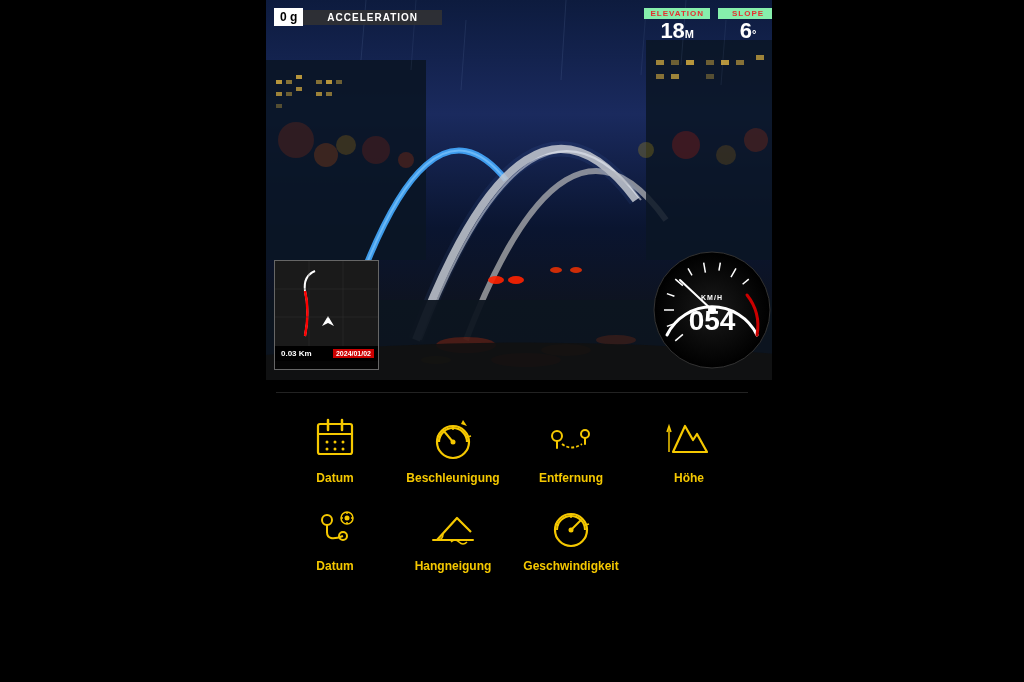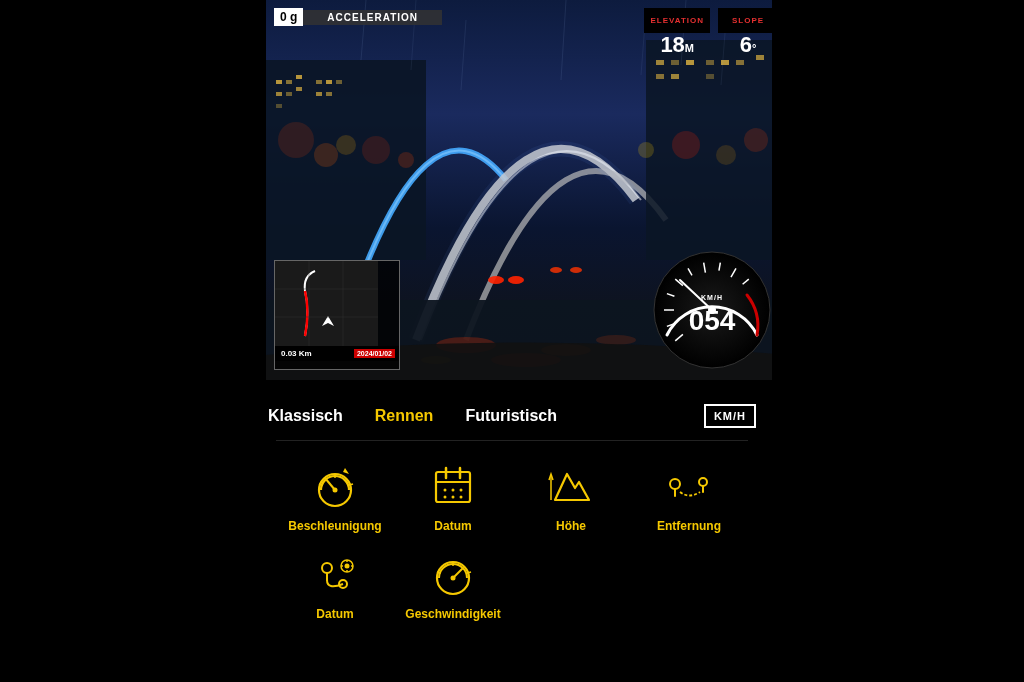--- a/index.html
+++ b/index.html
@@ -91,22 +91,22 @@
     .hud-stat-box {
       text-align: center;
       min-width: 60px;
     }
 
     .hud-stat-label {
       font-size: 8px;
       font-weight: bold;
       letter-spacing: 1px;
       color: #e53030;
-      background: #000000;
-      padding: 8px 6px;
+      background: #86efac;
+      padding: 1px 6px;
       display: block;
       text-align: center;
     }
 
     .hud-stat-value {
       color: #fff;
       font-size: 22px;
       font-weight: 900;
       display: block;
       line-height: 1.1;
@@ -127,21 +127,21 @@
       width: 120px;
       height: 120px;
       text-align: center;
     }
 
     
     .mini-map {
       position: absolute;
       bottom: 10px;
       left: 8px;
-      width: 126px;
+      width: 105px;
       height: 110px;
       background: rgba(0,0,0,0.75);
       border: 1.5px solid #666;
     }
 
     .mini-map-canvas {
       width: 100%;
       height: 85px;
       position: relative;
       overflow: hidden;
@@ -425,93 +425,87 @@
 
         <line x1="60" y1="60" x2="28" y2="30" stroke="#fff" stroke-width="2" stroke-linecap="round"></line>
         <circle cx="60" cy="60" r="4" fill="#fff"></circle>
       </svg>
     </div>
 
   </div>
 
   <div class="bottom-panel">
 
-    <div class="style-selector">
-      <span class="style-option">Klassisch</span>
-      <span class="style-option active">Rennen</span>
-      <span class="style-option">Futuristisch</span>
-      <span class="kmh-badge">KM/H</span>
-    </div>
 
     <div class="divider"></div>
 
     <div class="icons-grid">
+
+      <div class="icon-item">
+        <div class="icon-glyph">
+          <svg width="42" height="44" viewBox="0 0 42 44" fill="none" xmlns="http://www.w3.org/2000/svg">
+            <rect x="4" y="8" width="34" height="30" rx="2" stroke="#f5c800" stroke-width="2.2" fill="none"></rect>
+            <line x1="4" y1="18" x2="38" y2="18" stroke="#f5c800" stroke-width="2"></line>
+            <line x1="14" y1="4" x2="14" y2="14" stroke="#f5c800" stroke-width="2.5" stroke-linecap="round"></line>
+            <line x1="28" y1="4" x2="28" y2="14" stroke="#f5c800" stroke-width="2.5" stroke-linecap="round"></line>
+
+            <circle cx="13" cy="26" r="1.5" fill="#f5c800"></circle>
+            <circle cx="21" cy="26" r="1.5" fill="#f5c800"></circle>
+            <circle cx="29" cy="26" r="1.5" fill="#f5c800"></circle>
+            <circle cx="13" cy="33" r="1.5" fill="#f5c800"></circle>
+            <circle cx="21" cy="33" r="1.5" fill="#f5c800"></circle>
+            <circle cx="29" cy="33" r="1.5" fill="#f5c800"></circle>
+          </svg>
+        </div>
+        <span class="icon-label">Datum</span>
+      </div>
 
       <div class="icon-item">
         <div class="icon-glyph">
           <svg width="48" height="44" viewBox="0 0 48 44" fill="none" xmlns="http://www.w3.org/2000/svg">
             <circle cx="24" cy="26" r="16" stroke="#f5c800" stroke-width="2.2" fill="none"></circle>
             <path d="M 10 26 A 14 14 0 0 1 38 26" stroke="#f5c800" stroke-width="2.2" fill="none"></path>
             <line x1="24" y1="26" x2="14" y2="14" stroke="#f5c800" stroke-width="2" stroke-linecap="round"></line>
             <circle cx="24" cy="26" r="2.5" fill="#f5c800"></circle>
             <path d="M 32 8 L 38 10 L 34 4 Z" fill="#f5c800"></path>
             <line x1="24" y1="10" x2="24" y2="14" stroke="#f5c800" stroke-width="1.5"></line>
             <line x1="8" y1="20" x2="12" y2="21" stroke="#f5c800" stroke-width="1.5"></line>
             <line x1="38" y1="21" x2="42" y2="20" stroke="#f5c800" stroke-width="1.5"></line>
           </svg>
         </div>
         <span class="icon-label">Beschleunigung</span>
       </div>
 
       <div class="icon-item">
         <div class="icon-glyph">
-          <svg width="42" height="44" viewBox="0 0 42 44" fill="none" xmlns="http://www.w3.org/2000/svg">
-            <rect x="4" y="8" width="34" height="30" rx="2" stroke="#f5c800" stroke-width="2.2" fill="none"></rect>
-            <line x1="4" y1="18" x2="38" y2="18" stroke="#f5c800" stroke-width="2"></line>
-            <line x1="14" y1="4" x2="14" y2="14" stroke="#f5c800" stroke-width="2.5" stroke-linecap="round"></line>
-            <line x1="28" y1="4" x2="28" y2="14" stroke="#f5c800" stroke-width="2.5" stroke-linecap="round"></line>
-
-            <circle cx="13" cy="26" r="1.5" fill="#f5c800"></circle>
-            <circle cx="21" cy="26" r="1.5" fill="#f5c800"></circle>
-            <circle cx="29" cy="26" r="1.5" fill="#f5c800"></circle>
-            <circle cx="13" cy="33" r="1.5" fill="#f5c800"></circle>
-            <circle cx="21" cy="33" r="1.5" fill="#f5c800"></circle>
-            <circle cx="29" cy="33" r="1.5" fill="#f5c800"></circle>
-          </svg>
-        </div>
-        <span class="icon-label">Datum</span>
+          <svg width="48" height="44" viewBox="0 0 48 44" fill="none" xmlns="http://www.w3.org/2000/svg">
+
+            <circle cx="10" cy="20" r="5" stroke="#f5c800" stroke-width="2" fill="none"></circle>
+            <line x1="10" y1="25" x2="10" y2="32" stroke="#f5c800" stroke-width="2" stroke-linecap="round"></line>
+
+            <circle cx="38" cy="18" r="4" stroke="#f5c800" stroke-width="2" fill="none"></circle>
+            <line x1="38" y1="22" x2="38" y2="28" stroke="#f5c800" stroke-width="2" stroke-linecap="round"></line>
+
+            <path d="M 15 28 Q 24 35 35 28" stroke="#f5c800" stroke-width="1.8" fill="none" stroke-dasharray="3 2"></path>
+          </svg>
+        </div>
+        <span class="icon-label">Entfernung</span>
       </div>
 
       <div class="icon-item">
         <div class="icon-glyph">
           <svg width="48" height="44" viewBox="0 0 48 44" fill="none" xmlns="http://www.w3.org/2000/svg">
 
             <path d="M 8 36 L 20 10 L 28 24 L 32 18 L 42 36 Z" stroke="#f5c800" stroke-width="2.2" fill="none" stroke-linejoin="round"></path>
 
             <line x1="4" y1="36" x2="4" y2="12" stroke="#f5c800" stroke-width="1.5"></line>
             <polyline points="2,16 4,10 6,16" fill="none" stroke="#f5c800" stroke-width="1.5"></polyline>
           </svg>
         </div>
         <span class="icon-label">Höhe</span>
-      </div>
-
-      <div class="icon-item">
-        <div class="icon-glyph">
-          <svg width="48" height="44" viewBox="0 0 48 44" fill="none" xmlns="http://www.w3.org/2000/svg">
-
-            <circle cx="10" cy="20" r="5" stroke="#f5c800" stroke-width="2" fill="none"></circle>
-            <line x1="10" y1="25" x2="10" y2="32" stroke="#f5c800" stroke-width="2" stroke-linecap="round"></line>
-
-            <circle cx="38" cy="18" r="4" stroke="#f5c800" stroke-width="2" fill="none"></circle>
-            <line x1="38" y1="22" x2="38" y2="28" stroke="#f5c800" stroke-width="2" stroke-linecap="round"></line>
-
-            <path d="M 15 28 Q 24 35 35 28" stroke="#f5c800" stroke-width="1.8" fill="none" stroke-dasharray="3 2"></path>
-          </svg>
-        </div>
-        <span class="icon-label">Entfernung</span>
       </div>
 
 
       <div class="icon-item">
         <div class="icon-glyph">
           <svg width="48" height="44" viewBox="0 0 48 44" fill="none" xmlns="http://www.w3.org/2000/svg">
 
             <circle cx="16" cy="16" r="5" stroke="#f5c800" stroke-width="2" fill="none"></circle>
             <line x1="16" y1="21" x2="16" y2="28" stroke="#f5c800" stroke-width="2" stroke-linecap="round"></line>
 
@@ -523,20 +517,34 @@
             <circle cx="36" cy="14" r="2.5" fill="#f5c800"></circle>
             <line x1="36" y1="8" x2="36" y2="10" stroke="#f5c800" stroke-width="1.5"></line>
             <line x1="36" y1="18" x2="36" y2="20" stroke="#f5c800" stroke-width="1.5"></line>
             <line x1="30" y1="14" x2="32" y2="14" stroke="#f5c800" stroke-width="1.5"></line>
             <line x1="40" y1="14" x2="42" y2="14" stroke="#f5c800" stroke-width="1.5"></line>
           </svg>
         </div>
         <span class="icon-label">Datum</span>
       </div>
 
+      <div class="icon-item">
+        <div class="icon-glyph">
+          <svg width="48" height="44" viewBox="0 0 48 44" fill="none" xmlns="http://www.w3.org/2000/svg">
+
+            <path d="M 4 36 L 44 36" stroke="#f5c800" stroke-width="2" stroke-linecap="round"></path>
+            <path d="M 8 36 L 28 14 L 42 28" stroke="#f5c800" stroke-width="2.2" fill="none" stroke-linejoin="round"></path>
+
+            <path d="M 8 36 Q 14 36 14 30" stroke="#f5c800" stroke-width="1.5" fill="none"></path>
+
+            <path d="M 22 38 Q 26 34 30 38 Q 34 42 38 38" stroke="#f5c800" stroke-width="1.5" fill="none"></path>
+          </svg>
+        </div>
+        <span class="icon-label">Hangneigung</span>
+      </div>
 
       <div class="icon-item">
         <div class="icon-glyph">
           <svg width="48" height="44" viewBox="0 0 48 44" fill="none" xmlns="http://www.w3.org/2000/svg">
             <circle cx="24" cy="26" r="16" stroke="#f5c800" stroke-width="2.2" fill="none"></circle>
             <path d="M 10 26 A 14 14 0 0 1 38 26" stroke="#f5c800" stroke-width="2" fill="none"></path>
 
             <line x1="24" y1="26" x2="34" y2="16" stroke="#f5c800" stroke-width="2" stroke-linecap="round"></line>
             <circle cx="24" cy="26" r="2.5" fill="#f5c800"></circle>
             <line x1="24" y1="10" x2="24" y2="14" stroke="#f5c800" stroke-width="1.5"></line>

